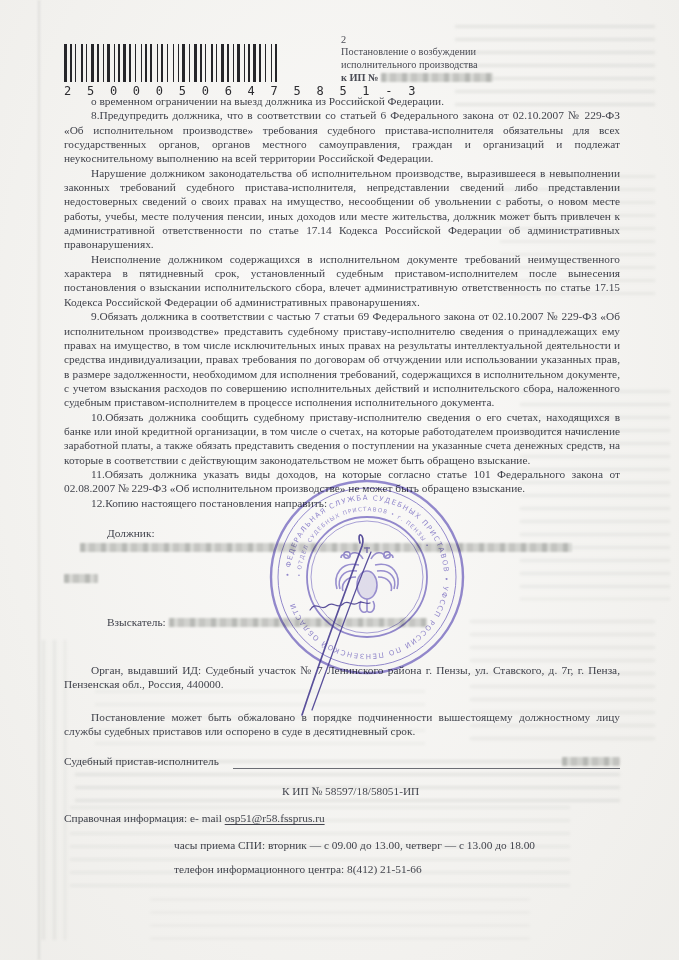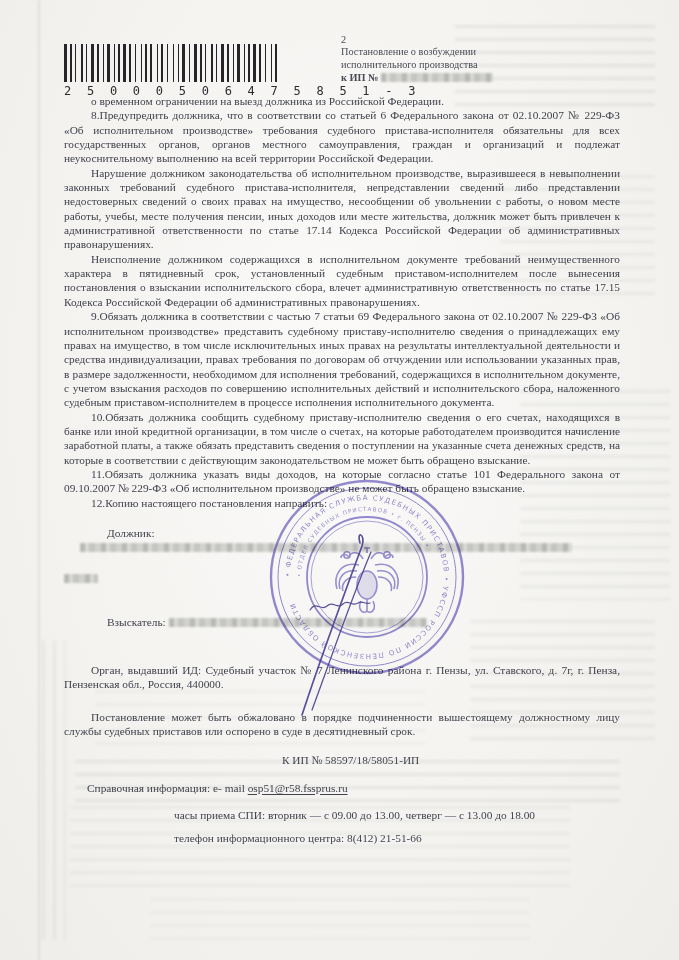--- a/index.html
+++ b/index.html
@@ -37,21 +37,21 @@
   .fieldrow .lbl{padding-left:27px;}
   .debtor-extra{height:14px;} .gap14{height:14px;} .gap18{height:18px;}
 
   .officer-row{display:flex;align-items:flex-end;margin-top:16px;}
   .officer-row .lbl{white-space:nowrap;}
   .sig-line{flex:1;margin-left:14px;border-bottom:1px solid #6b6d74;display:flex;
     justify-content:flex-end;align-items:flex-end;}
   .sig-line .redact{margin-bottom:2px;}
 
   .case-ref{margin-top:15px;padding-left:218px;font-size:11.3px;}
-  .info-row{margin-top:13px;margin-left:23px;}
+  .info-row{margin-top:13px;}
   .email{text-decoration:underline;text-underline-offset:2px;}
   .hours-row{margin-top:13px;padding-left:110px;}
   .phone-row{margin-top:9px;padding-left:110px;font-family:Liberation Serif, serif;}
 
   
   .stamp-svg{position:absolute;left:252px;top:462px;pointer-events:none;mix-blend-mode:multiply;opacity:.88;}
   .sig-svg{position:absolute;left:250px;top:460px;pointer-events:none;}
 
   
   .ghost{position:absolute;pointer-events:none;
@@ -130,21 +130,21 @@
     </div>
   </div>
 
   <div class="col">
     <p class="cont-line">о временном ограничении на выезд должника из Российской Федерации.</p>
     <p>8.Предупредить должника, что в соответствии со статьей 6 Федерального закона от 02.10.2007 № 229-ФЗ «Об исполнительном производстве» требования судебного пристава-исполнителя обязательны для всех государственных органов, органов местного самоуправления, граждан и организаций и подлежат неукоснительному выполнению на всей территории Российской Федерации.</p>
     <p>Нарушение должником законодательства об исполнительном производстве, выразившееся в невыполнении законных требований судебного пристава-исполнителя, непредставлении сведений либо представлении недостоверных сведений о своих правах на имущество, несообщении об увольнении с работы, о новом месте работы, учебы, месте получения пенсии, иных доходов или месте жительства, должник может быть привлечен к административной ответственности по статье 17.14 Кодекса Российской Федерации об административных правонарушениях.</p>
     <p>Неисполнение должником содержащихся в исполнительном документе требований неимущественного характера в пятидневный срок, установленный судебным приставом-исполнителем после вынесения постановления о взыскании исполнительского сбора, влечет административную ответственность по статье 17.15 Кодекса Российской Федерации об административных правонарушениях.</p>
     <p>9.Обязать должника в соответствии с частью 7 статьи 69 Федерального закона от 02.10.2007 № 229-ФЗ «Об исполнительном производстве» представить судебному приставу-исполнителю сведения о принадлежащих ему правах на имущество, в том числе исключительных иных правах на результаты интеллектуальной деятельности и средства индивидуализации, правах требования по договорам об отчуждении или использовании указанных прав, в размере задолженности, необходимом для исполнения требований, содержащихся в исполнительном документе, с учетом взыскания расходов по совершению исполнительных действий и исполнительского сбора, наложенного судебным приставом-исполнителем в процессе исполнения исполнительного документа.</p>
     <p>10.Обязать должника сообщить судебному приставу-исполнителю сведения о его счетах, находящихся в банке или иной кредитной организации, в том числе о счетах, на которые работодателем производится начисление заработной платы, а также обязать представить сведения о поступлении на указанные счета денежных средств, на которые в соответствии с действующим законодательством не может быть обращено взыскание.</p>
-    <p>11.Обязать должника указать виды доходов, на которые согласно статье 101 Федерального закона от 09.10.2007 № 229-ФЗ «Об исполнительном производстве» не может быть обращено взыскание.</p>
+    <p>11.Обязать должника указать виды доходов, на которые согласно статье 101 Федерального закона от 02.08.2007 № 229-ФЗ «Об исполнительном производстве» не может быть обращено взыскание.</p>
     <p>12.Копию настоящего постановления направить:</p>
 
     <div class="fieldrow">
       <span class="lbl">Должник:</span>
       <span class="redact" style="width:492px;"></span>
     </div>
     <div class="debtor-extra">
       <span class="redact" style="width:34px;"></span>
     </div>
 
@@ -153,20 +153,26 @@
       <span class="lbl">Взыскатель:</span>
       <span class="redact" style="width:258px;"></span>
     </div>
 
     <div class="gap18"></div>
     <p>Орган, выдавший ИД: Судебный участок № 7 Ленинского района г. Пензы, ул. Ставского, д. 7г, г. Пенза, Пензенская обл., Россия, 440000.</p>
 
     <div class="gap18"></div>
     <p>Постановление может быть обжаловано в порядке подчиненности вышестоящему должностному лицу службы судебных приставов или оспорено в суде в десятидневный срок.</p>
 
+    <div class="officer-row">
+      <span class="lbl">Судебный пристав-исполнитель</span>
+      <span class="sig-line">
+        <span class="redact" style="width:58px;"></span>
+      </span>
+    </div>
 
     <div class="case-ref">К ИП № 58597/18/58051-ИП</div>
 
     <div class="info-row">
       <span>Справочная информация: e- mail</span>
       <span class="email">osp51@r58.fssprus.ru</span>
     </div>
 
     <div class="hours-row">часы приема СПИ: вторник — с 09.00 до 13.00, четверг — с 13.00 до 18.00</div>
     <div class="phone-row">телефон информационного центра: 8(412) 21-51-66</div>

